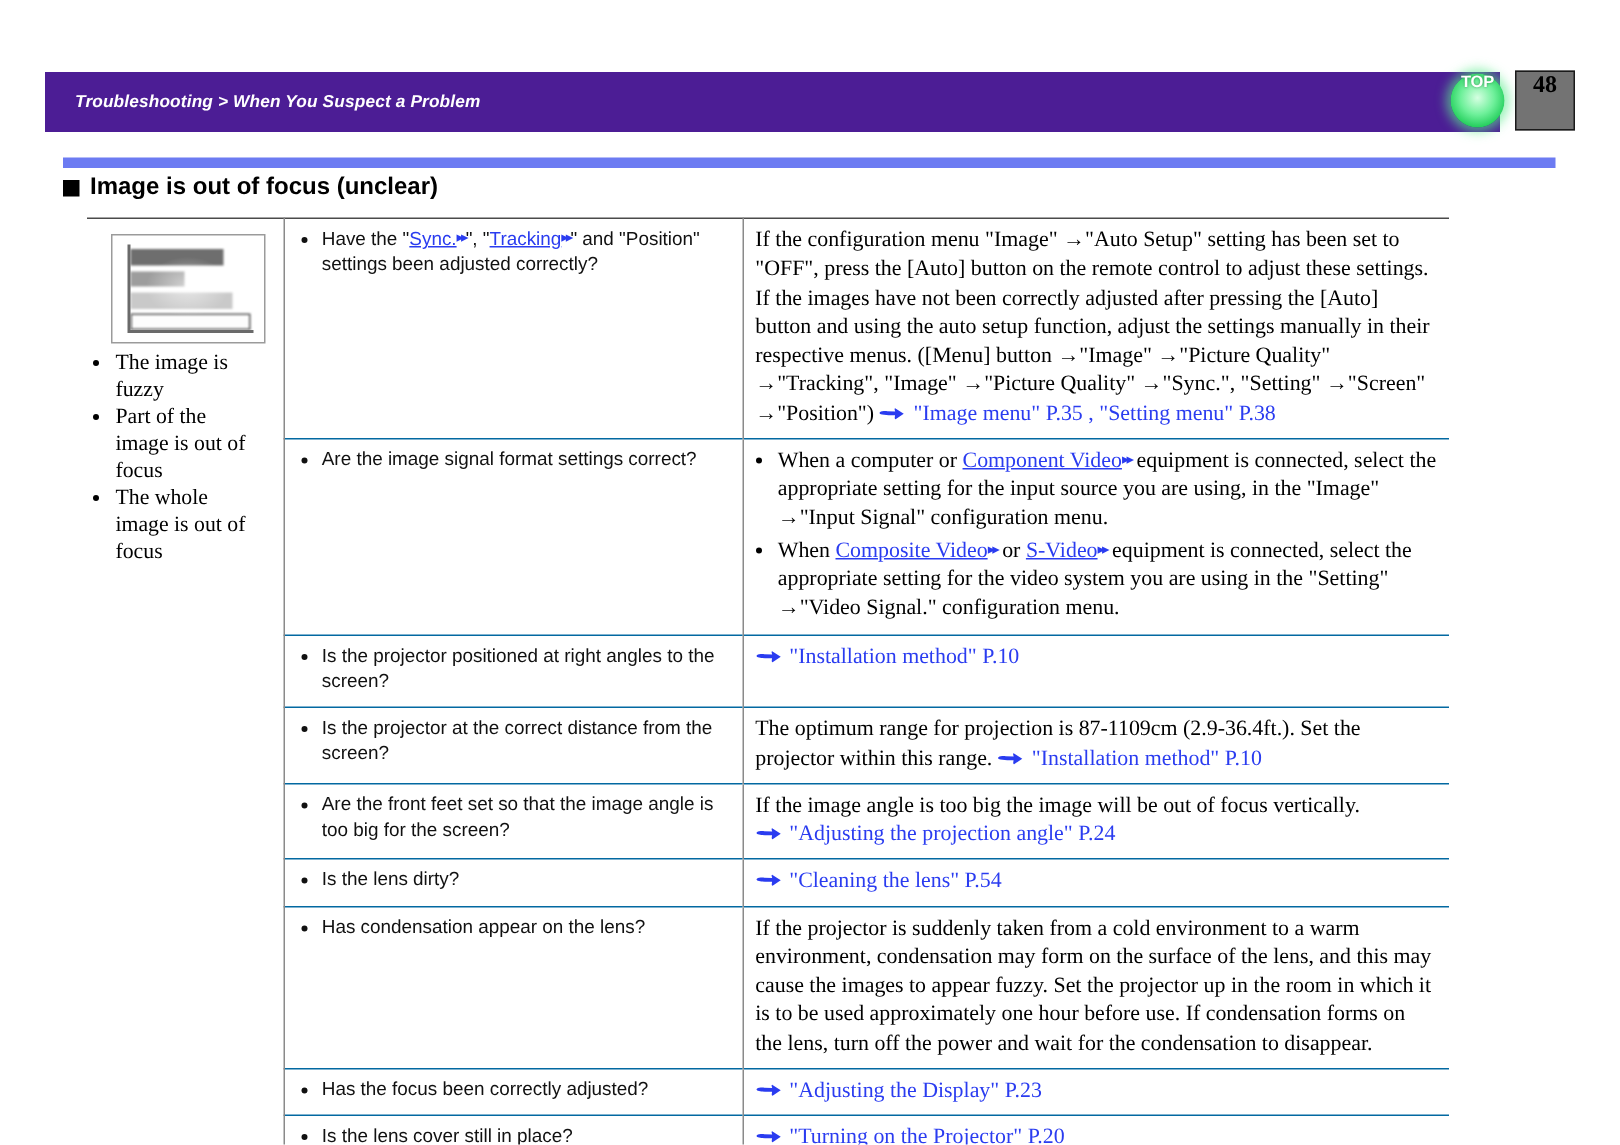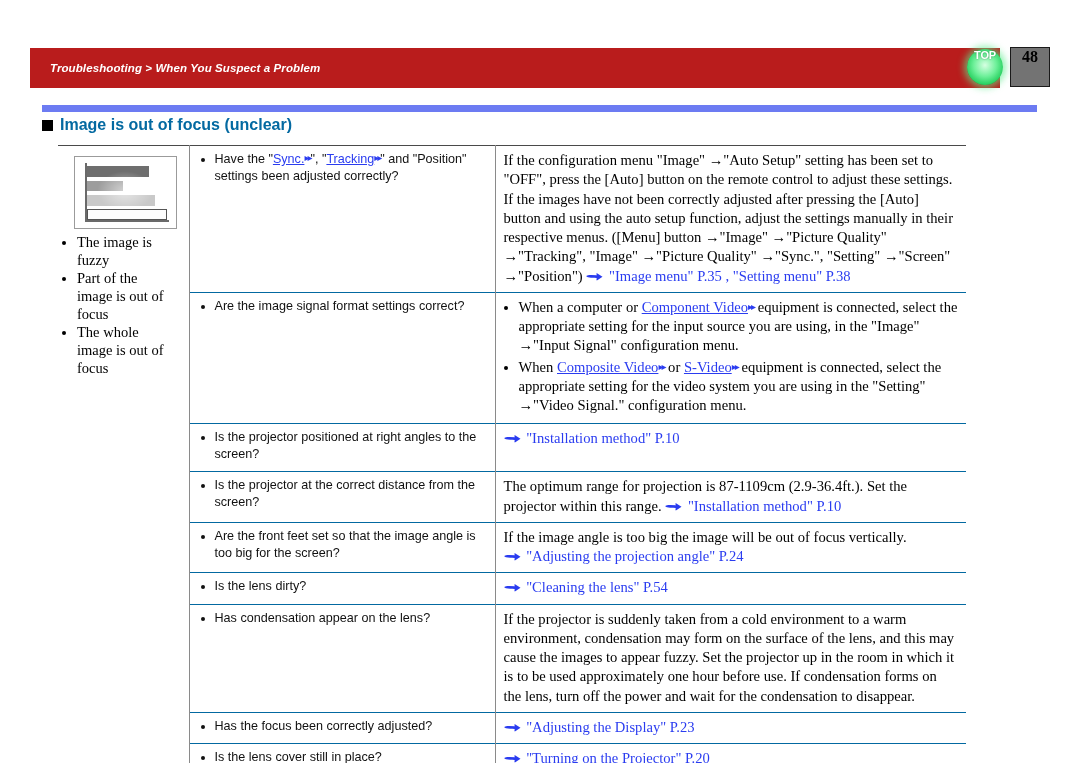--- a/index.html
+++ b/index.html
@@ -10,21 +10,21 @@
     font-family: "Liberation Serif", serif;
     overflow: hidden;
   }
   .page { position: relative; width: 1080px; height: 763px; background:#fff; }
 
   
   .header-bar {
     position: absolute;
     left: 30px; top: 48px;
     width: 970px; height: 40px;
-    background: #b91c1c;
+    background: #4c1d95;
   }
   .header-bar-text {
     position: absolute;
     left: 20px; top: 50%;
     transform: translateY(-50%);
     color: #ffffff;
     font-family: "Liberation Sans", sans-serif;
     font-weight: bold;
     font-style: italic;
     font-size: 11.5px;
@@ -70,21 +70,21 @@
     width: 995px; height: 7px;
     background: #6c7bf2;
   }
   .section-heading {
     position: absolute;
     left: 42px; top: 116px;
     display: flex; align-items: center; gap: 7px;
     font-family: "Liberation Sans", sans-serif;
     font-weight: bold;
     font-size: 16px;
-    color: #0369a1;
+    color: #000000;
     white-space: nowrap;
   }
   .heading-marker {
     display: inline-block;
     width: 11px; height: 11px;
     background: #000;
   }
 
   
   .tbl-wrap {

